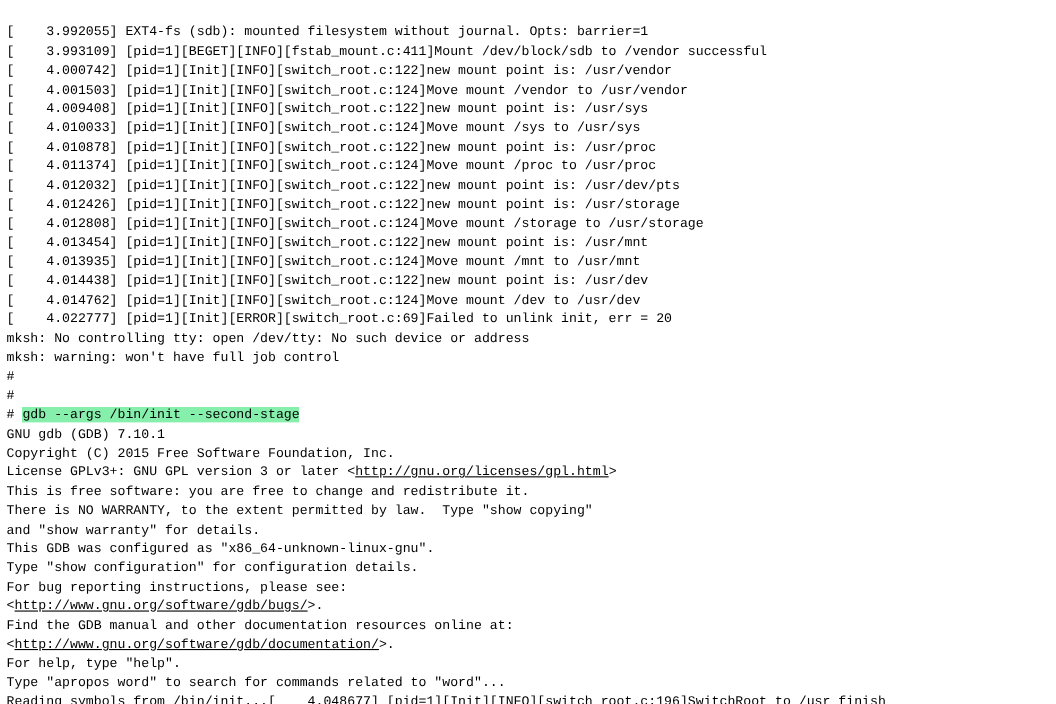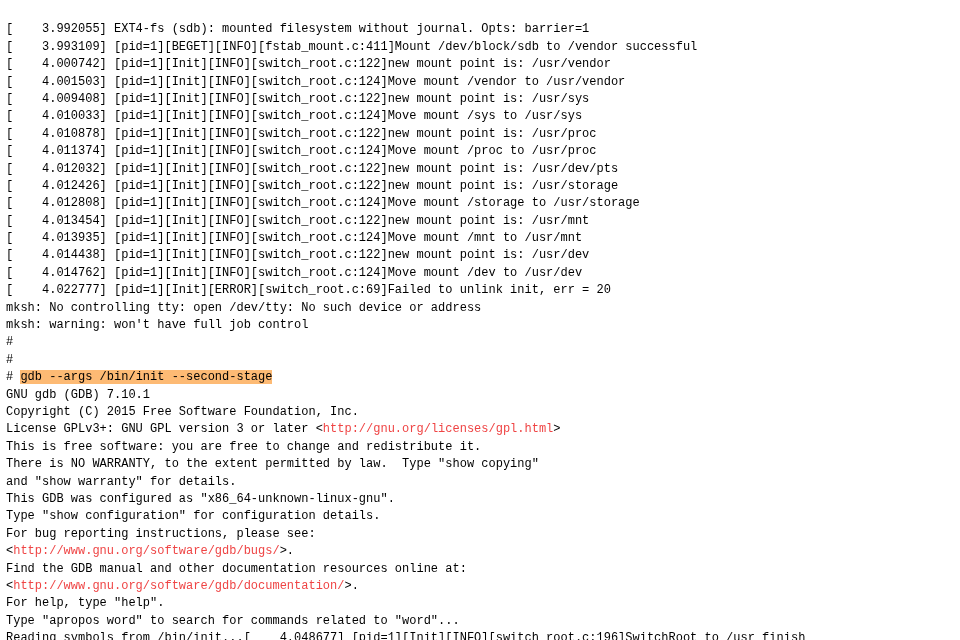--- a/index.html
+++ b/index.html
@@ -21,24 +21,25 @@
       padding: 4px 6px;
       line-height: 1.45;
       white-space: pre;
       overflow-x: auto;
     }
     .line {
       display: block;
       white-space: pre;
     }
     .highlight-cmd {
-      background-color: #fdba74;
+      background-color: #86efac;
       display: inline;
     }
     .link {
-      color: #ef4444;
+      color: #000000;
+      text-decoration: underline;
     }
   </style>
 </head>
 <body>
 
 <div class="terminal">
 <span class="line">[    3.992055] EXT4-fs (sdb): mounted filesystem without journal. Opts: barrier=1</span><span class="line">[    3.993109] [pid=1][BEGET][INFO][fstab_mount.c:411]Mount /dev/block/sdb to /vendor successful</span><span class="line">[    4.000742] [pid=1][Init][INFO][switch_root.c:122]new mount point is: /usr/vendor</span><span class="line">[    4.001503] [pid=1][Init][INFO][switch_root.c:124]Move mount /vendor to /usr/vendor</span><span class="line">[    4.009408] [pid=1][Init][INFO][switch_root.c:122]new mount point is: /usr/sys</span><span class="line">[    4.010033] [pid=1][Init][INFO][switch_root.c:124]Move mount /sys to /usr/sys</span><span class="line">[    4.010878] [pid=1][Init][INFO][switch_root.c:122]new mount point is: /usr/proc</span><span class="line">[    4.011374] [pid=1][Init][INFO][switch_root.c:124]Move mount /proc to /usr/proc</span><span class="line">[    4.012032] [pid=1][Init][INFO][switch_root.c:122]new mount point is: /usr/dev/pts</span><span class="line">[    4.012426] [pid=1][Init][INFO][switch_root.c:122]new mount point is: /usr/storage</span><span class="line">[    4.012808] [pid=1][Init][INFO][switch_root.c:124]Move mount /storage to /usr/storage</span><span class="line">[    4.013454] [pid=1][Init][INFO][switch_root.c:122]new mount point is: /usr/mnt</span><span class="line">[    4.013935] [pid=1][Init][INFO][switch_root.c:124]Move mount /mnt to /usr/mnt</span><span class="line">[    4.014438] [pid=1][Init][INFO][switch_root.c:122]new mount point is: /usr/dev</span><span class="line">[    4.014762] [pid=1][Init][INFO][switch_root.c:124]Move mount /dev to /usr/dev</span><span class="line">[    4.022777] [pid=1][Init][ERROR][switch_root.c:69]Failed to unlink init, err = 20</span><span class="line">mksh: No controlling tty: open /dev/tty: No such device or address</span><span class="line">mksh: warning: won't have full job control</span><span class="line">#</span><span class="line">#</span><span class="line"># <span class="highlight-cmd">gdb --args /bin/init --second-stage</span></span><span class="line">GNU gdb (GDB) 7.10.1</span><span class="line">Copyright (C) 2015 Free Software Foundation, Inc.</span><span class="line">License GPLv3+: GNU GPL version 3 or later &lt;<a class="link">http://gnu.org/licenses/gpl.html</a>&gt;</span><span class="line">This is free software: you are free to change and redistribute it.</span><span class="line">There is NO WARRANTY, to the extent permitted by law.  Type "show copying"</span><span class="line">and "show warranty" for details.</span><span class="line">This GDB was configured as "x86_64-unknown-linux-gnu".</span><span class="line">Type "show configuration" for configuration details.</span><span class="line">For bug reporting instructions, please see:</span><span class="line">&lt;<a class="link">http://www.gnu.org/software/gdb/bugs/</a>&gt;.</span><span class="line">Find the GDB manual and other documentation resources online at:</span><span class="line">&lt;<a class="link">http://www.gnu.org/software/gdb/documentation/</a>&gt;.</span><span class="line">For help, type "help".</span><span class="line">Type "apropos word" to search for commands related to "word"...</span><span class="line">Reading symbols from /bin/init...[    4.048677] [pid=1][Init][INFO][switch_root.c:196]SwitchRoot to /usr finish</span></div>
 
 </body></html>

